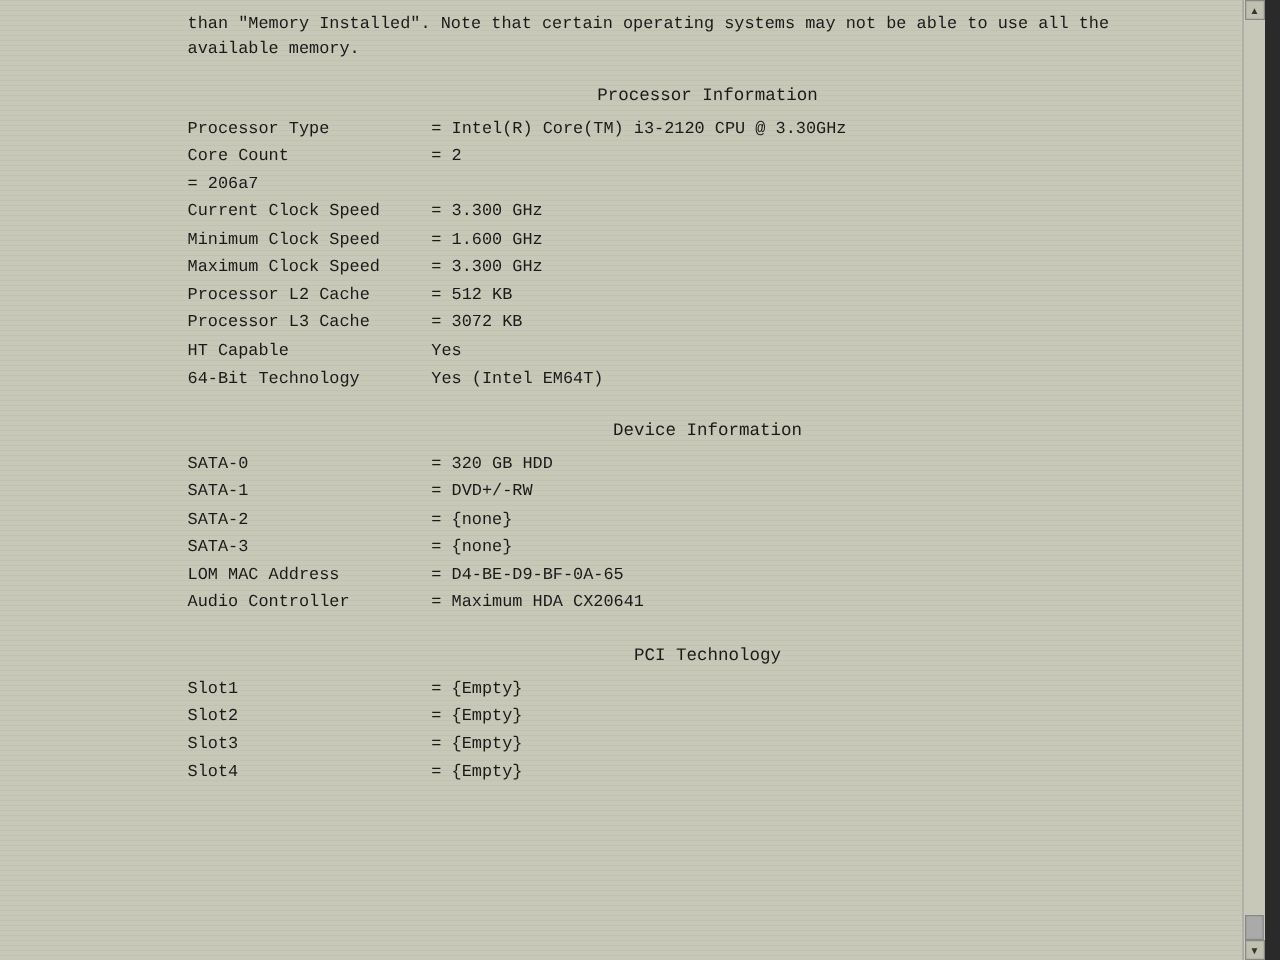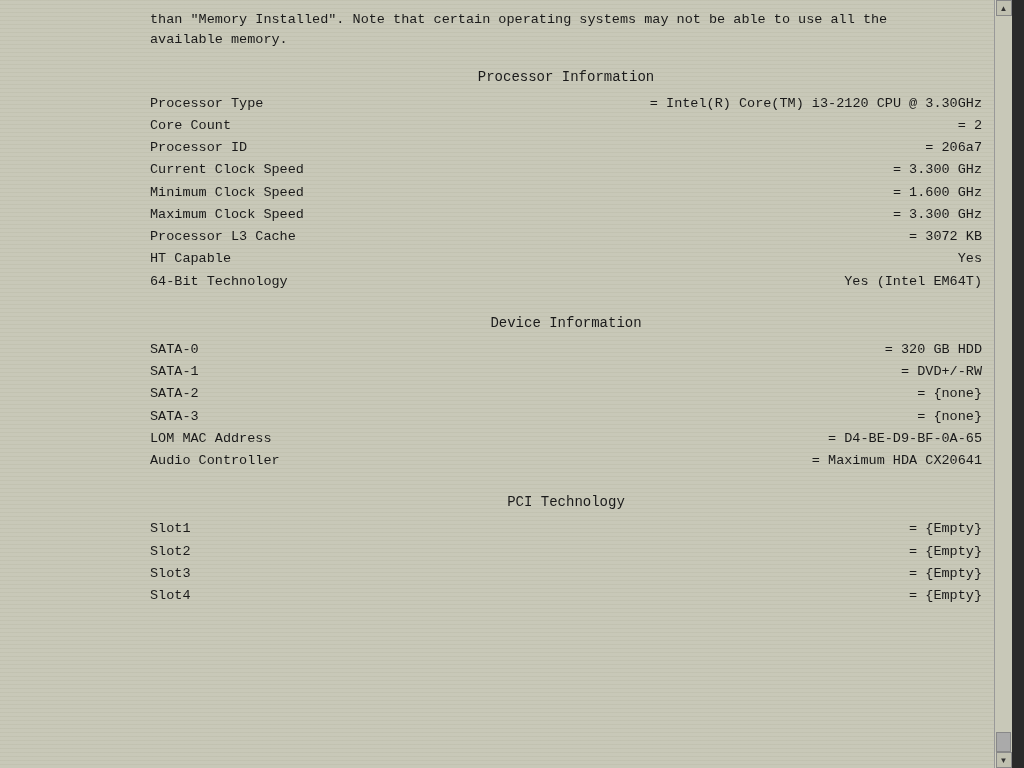--- a/index.html
+++ b/index.html
@@ -65,21 +65,20 @@
       color: #1a1a1a;
     }
 
     .info-table {
       width: 100%;
     }
 
     .info-row {
       display: flex;
       line-height: 1.65;
-      justify-content: space-between;
     }
 
     .info-label {
       min-width: 195px;
       color: #1a1a1a;
     }
 
     .info-value {
       color: #1a1a1a;
     }
@@ -149,34 +148,37 @@
 
       <div class="info-row">
             <span class="info-label">Processor Type</span>
             <span class="info-value">= Intel(R) Core(TM) i3-2120 CPU @ 3.30GHz</span>
           </div>
           <div class="info-row">
             <span class="info-label">Core Count</span>
             <span class="info-value">= 2</span>
           </div>
           <div class="info-row">
-            <span class="info-label">Processor ID</span>
             <span class="info-value">= 206a7</span>
           </div>
           <div class="info-row">
             <span class="info-label">Current Clock Speed</span>
             <span class="info-value">= 3.300 GHz</span>
           </div>
           <div class="info-row">
             <span class="info-label">Minimum Clock Speed</span>
             <span class="info-value">= 1.600 GHz</span>
           </div>
           <div class="info-row">
             <span class="info-label">Maximum Clock Speed</span>
             <span class="info-value">= 3.300 GHz</span>
+          </div>
+          <div class="info-row">
+            <span class="info-label">Processor L2 Cache</span>
+            <span class="info-value">= 512 KB</span>
           </div>
           <div class="info-row">
             <span class="info-label">Processor L3 Cache</span>
             <span class="info-value">= 3072 KB</span>
           </div>
           <div class="info-row">
             <span class="info-label">HT Capable</span>
             <span class="info-value">Yes</span>
           </div>
           <div class="info-row">

